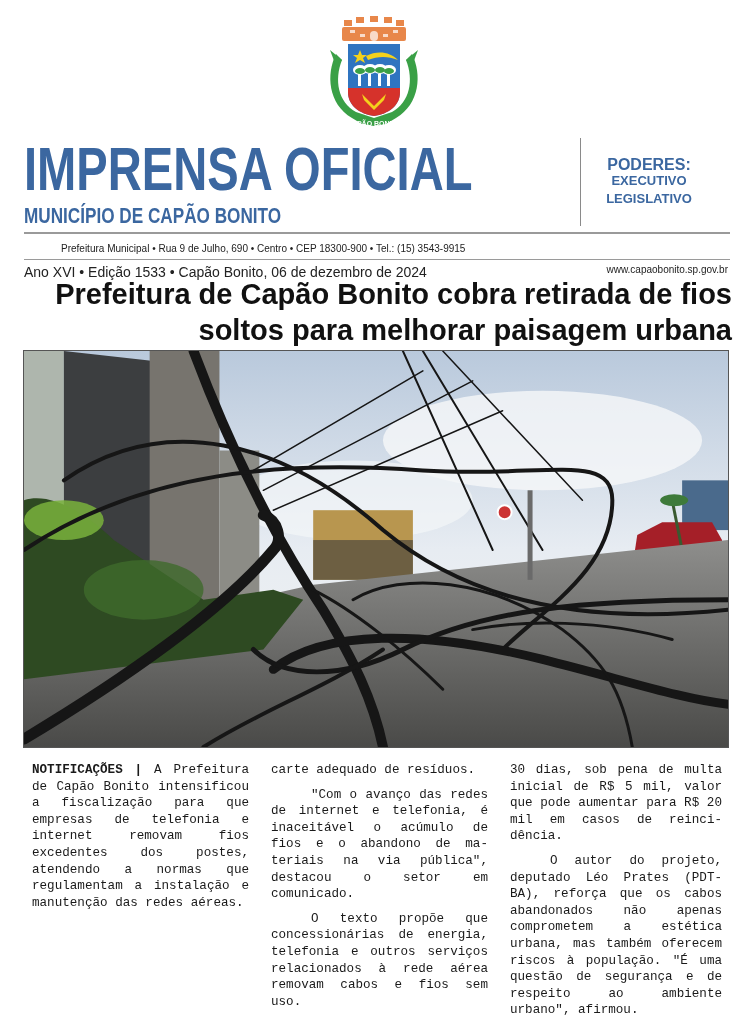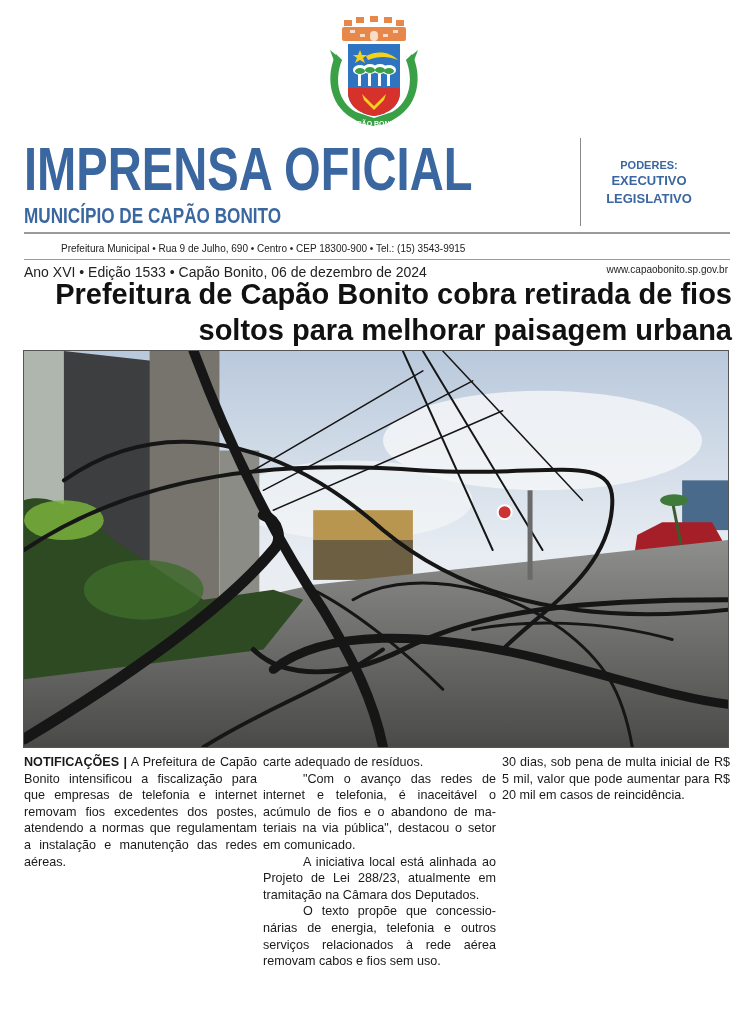--- a/index.html
+++ b/index.html
@@ -15,21 +15,21 @@
     transform: scaleX(0.76); transform-origin: left top;
     letter-spacing: 0px; white-space: nowrap;
   }
   .masthead-sub {
     position: absolute; left: 24px; top: 204px;
     font-weight: bold; font-size: 22px; line-height: 24px; color: #3b67a0;
     transform: scaleX(0.78); transform-origin: left top; white-space: nowrap;
   }
   .mast-divider { position: absolute; left: 580px; top: 138px; width: 1px; height: 88px; background: #8a8a8a; }
   .powers { position: absolute; left: 590px; top: 158px; width: 118px; text-align: center; color: #3b67a0; font-weight: bold; }
-  .powers .label { font-size: 11px; line-height: 14px; }
+  .powers .label { font-size: 16px; line-height: 14px; }
   .powers .item { font-size: 13px; line-height: 18px; }
 
   .rule { position: absolute; left: 24px; width: 706px; height: 2px; background: #9a9a9a; }
   .rule.thin { height: 1px; }
 
   .address { position: absolute; left: 24px; top: 243px; font-size: 10px; color: #222; white-space: nowrap; margin-left: 37px; }
   .edition { position: absolute; left: 24px; top: 264px; font-size: 14px; color: #222; white-space: nowrap; }
   .website { position: absolute; right: 20px; top: 264px; font-size: 10px; color: #222; white-space: nowrap; }
 
   .headline {
@@ -40,21 +40,21 @@
   .photo {
     position: absolute; left: 23px; top: 350px; width: 706px; height: 398px;
     border: 1px solid #555; overflow: hidden; background: #cfd8e2;
   }
   .photo svg { display: block; width: 100%; height: 100%; }
 
   .col {
     position: absolute; top: 754px; width: 233px;
     font-size: 12.6px; line-height: 16.6px; color: #1a1a1a; text-align: justify;
   }
-  .col p { margin: 0; }
+  .col p { margin: 8px; font-family: Liberation Mono, monospace; }
   .col p.indent { text-indent: 40px; }
   .col1 { left: 24px; }
   .col2 { left: 263px; }
   .col3 { left: 502px; width: 228px; }
   .kicker { font-weight: bold; }
 </style>
 </head>
 <body>
 
 <div class="crest">
@@ -190,19 +190,19 @@
   </svg>
 </div>
 
 <div class="col col1">
   <p><span class="kicker">NOTIFICAÇÕES |</span> <span>A Prefeitura de Capão Bonito intensificou a fiscalização para que empresas de telefonia e internet removam fios excedentes dos postes, atendendo a normas que regulamen­tam a instalação e manutenção das redes aéreas.</span></p>
 </div>
 
 <div class="col col2">
   <p>carte adequado de resíduos.</p>
   <p class="indent">"Com o avanço das redes de internet e telefonia, é inaceitável o acúmulo de fios e o abandono de ma­teriais na via pública", destacou o se­tor em comunicado.</p>
-  <p class="indent">A iniciativa local está alinhada ao Projeto de Lei 288/23, atualmente em tramitação na Câmara dos Depu­tados.</p>
   <p class="indent">O texto propõe que concessio­nárias de energia, telefonia e outros serviços relacionados à rede aérea removam cabos e fios sem uso.</p>
 </div>
 
 <div class="col col3">
   <p>30 dias, sob pena de multa inicial de R$ 5 mil, valor que pode aumentar para R$ 20 mil em casos de reinci­dência.</p>
+  <p class="indent">O autor do projeto, deputado Léo Prates (PDT-BA), reforça que os cabos abandonados não apenas comprometem a estética urbana, mas também oferecem riscos à popula­ção. "É uma questão de segurança e de respeito ao ambiente urbano", afir­mou.</p>
 </div>
 
 </body></html>

